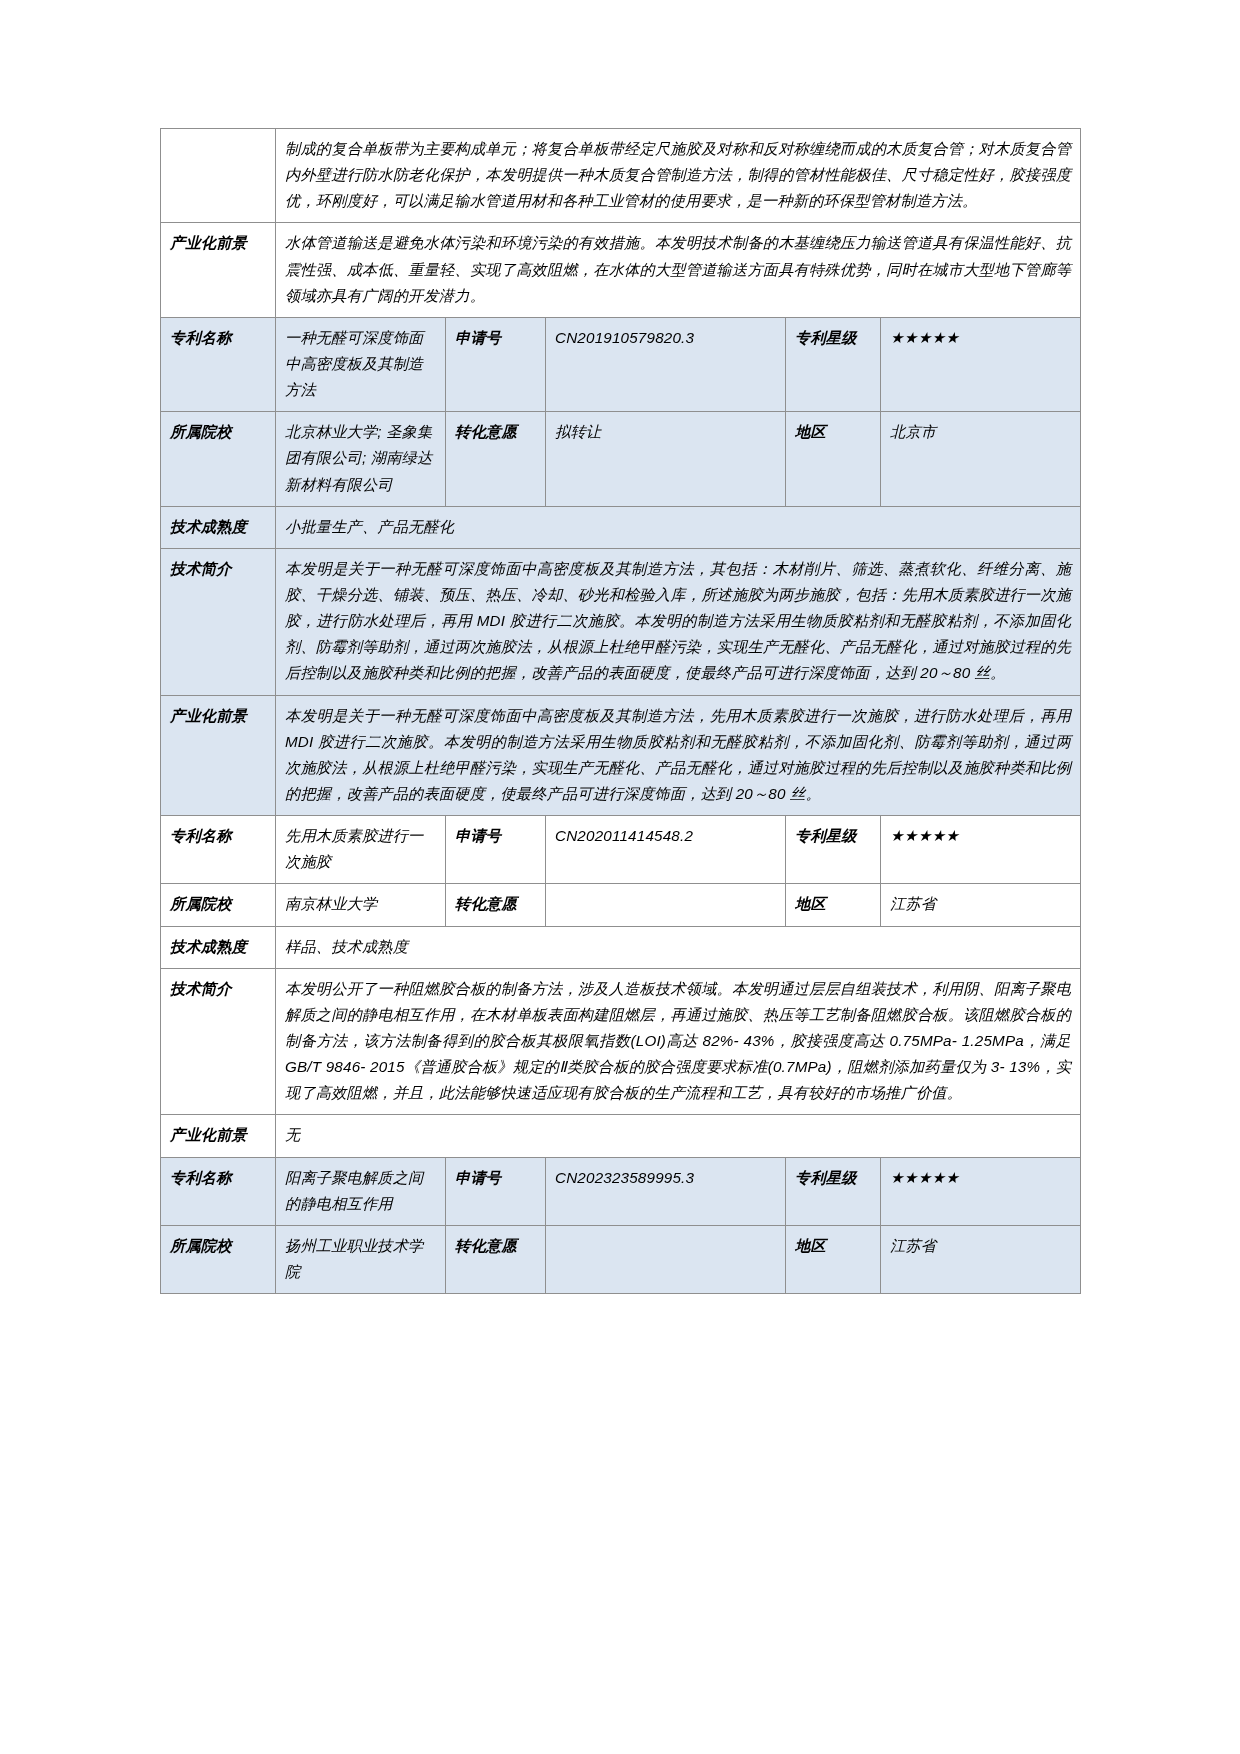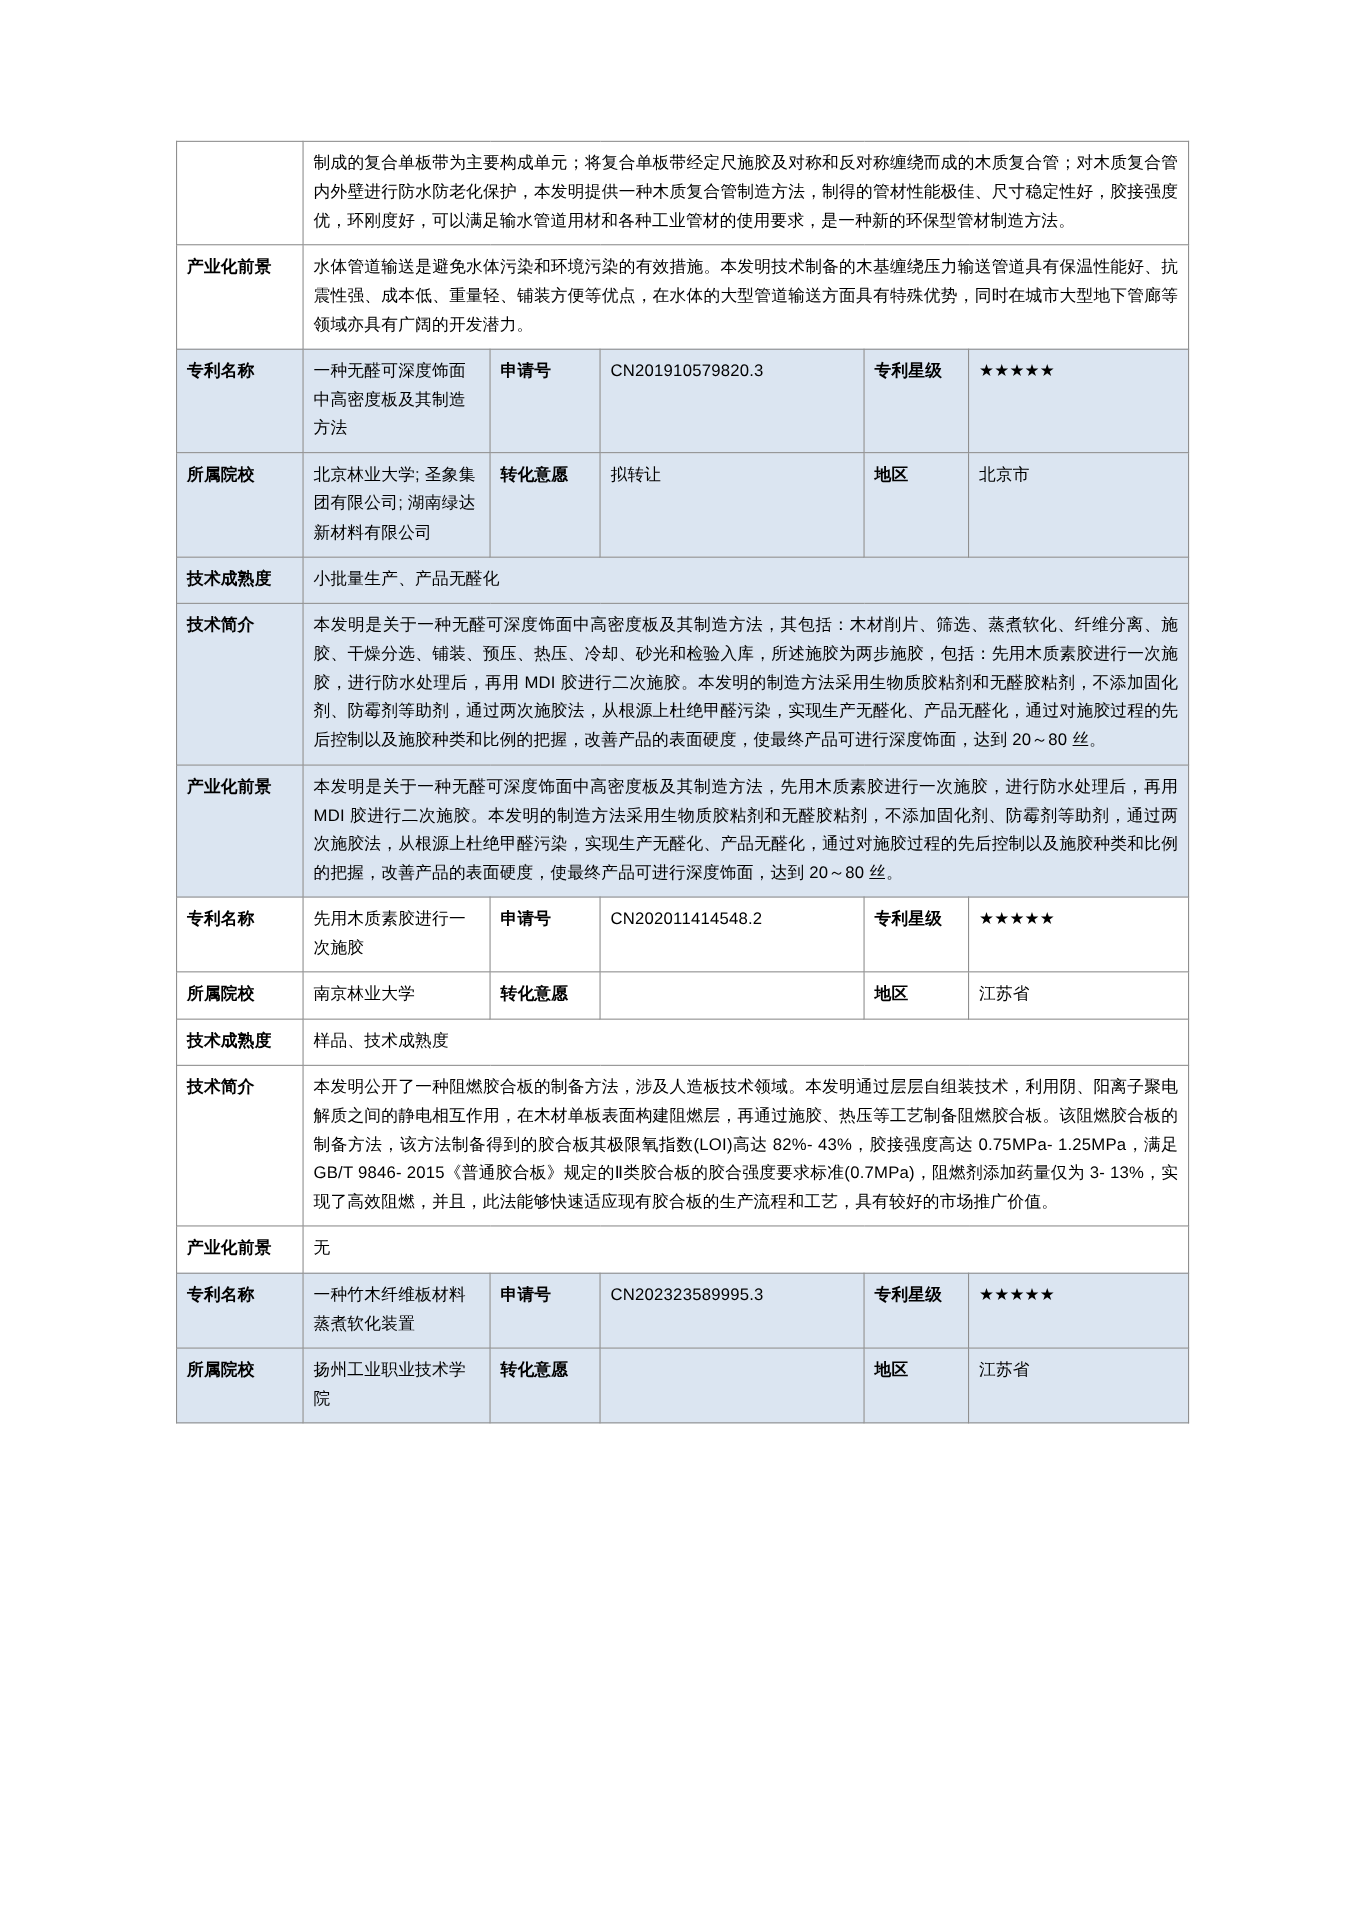--- a/index.html
+++ b/index.html
@@ -12,20 +12,21 @@
     height: 1754px;
     font-family: "Liberation Sans", sans-serif;
     color: #000000;
   }
   .page {
     position: relative;
     width: 1053px;
     height: 1754px;
     box-sizing: border-box;
     padding: 128px 76px 0 160px;
+    font-style: italic;
   }
   table.doc {
     width: 920px;
     border-collapse: collapse;
     table-layout: fixed;
   }
   table.doc td {
     border: 1px solid #8f8f8f;
     vertical-align: top;
     padding: 7px 9px 8px 9px;
@@ -69,21 +70,21 @@
     </colgroup>
     <tbody>
 
       <tr>
         <td class="white"></td>
         <td class="white just" colspan="5">制成的复合单板带为主要构成单元；将复合单板带经定尺施胶及对称和反对称缠绕而成的木质复合管；对木质复合管内外壁进行防水防老化保护，本发明提供一种木质复合管制造方法，制得的管材性能极佳、尺寸稳定性好，胶接强度优，环刚度好，可以满足输水管道用材和各种工业管材的使用要求，是一种新的环保型管材制造方法。</td>
       </tr>
 
       <tr>
         <td class="white lbl">产业化前景</td>
-        <td class="white just" colspan="5">水体管道输送是避免水体污染和环境污染的有效措施。本发明技术制备的木基缠绕压力输送管道具有保温性能好、抗震性强、成本低、重量轻、铺装方便等优点，在水体的大型管道输送方面具有特殊优势，同时在城市大型地下管廊等领域亦具有广阔的开发潜力。</td>
+        <td class="white just" colspan="5">水体管道输送是避免水体污染和环境污染的有效措施。本发明技术制备的木基缠绕压力输送管道具有保温性能好、抗震性强、成本低、重量轻、实现了高效阻燃，在水体的大型管道输送方面具有特殊优势，同时在城市大型地下管廊等领域亦具有广阔的开发潜力。</td>
       </tr>
 
       <tr>
         <td class="blue lbl">专利名称</td>
         <td class="blue">一种无醛可深度饰面中高密度板及其制造方法</td>
         <td class="blue lbl">申请号</td>
         <td class="blue">CN201910579820.3</td>
         <td class="blue lbl">专利星级</td>
         <td class="blue stars">★★★★★</td>
       </tr>
@@ -132,21 +133,21 @@
         <td class="white lbl">技术简介</td>
         <td class="white just" colspan="5">本发明公开了一种阻燃胶合板的制备方法，涉及人造板技术领域。本发明通过层层自组装技术，利用阴、阳离子聚电解质之间的静电相互作用，在木材单板表面构建阻燃层，再通过施胶、热压等工艺制备阻燃胶合板。该阻燃胶合板的制备方法，该方法制备得到的胶合板其极限氧指数(LOI)高达 82%- 43%，胶接强度高达 0.75MPa- 1.25MPa，满足 GB/T 9846- 2015《普通胶合板》规定的Ⅱ类胶合板的胶合强度要求标准(0.7MPa)，阻燃剂添加药量仅为 3- 13%，实现了高效阻燃，并且，此法能够快速适应现有胶合板的生产流程和工艺，具有较好的市场推广价值。</td>
       </tr>
       <tr>
         <td class="white lbl">产业化前景</td>
         <td class="white" colspan="5">无</td>
       </tr>
 
       <tr>
         <td class="blue lbl">专利名称</td>
-        <td class="blue">一种竹木纤维板材料蒸煮软化装置</td>
+        <td class="blue">阳离子聚电解质之间的静电相互作用</td>
         <td class="blue lbl">申请号</td>
         <td class="blue">CN202323589995.3</td>
         <td class="blue lbl">专利星级</td>
         <td class="blue stars">★★★★★</td>
       </tr>
       <tr>
         <td class="blue lbl">所属院校</td>
         <td class="blue">扬州工业职业技术学院</td>
         <td class="blue lbl">转化意愿</td>
         <td class="blue"></td>

